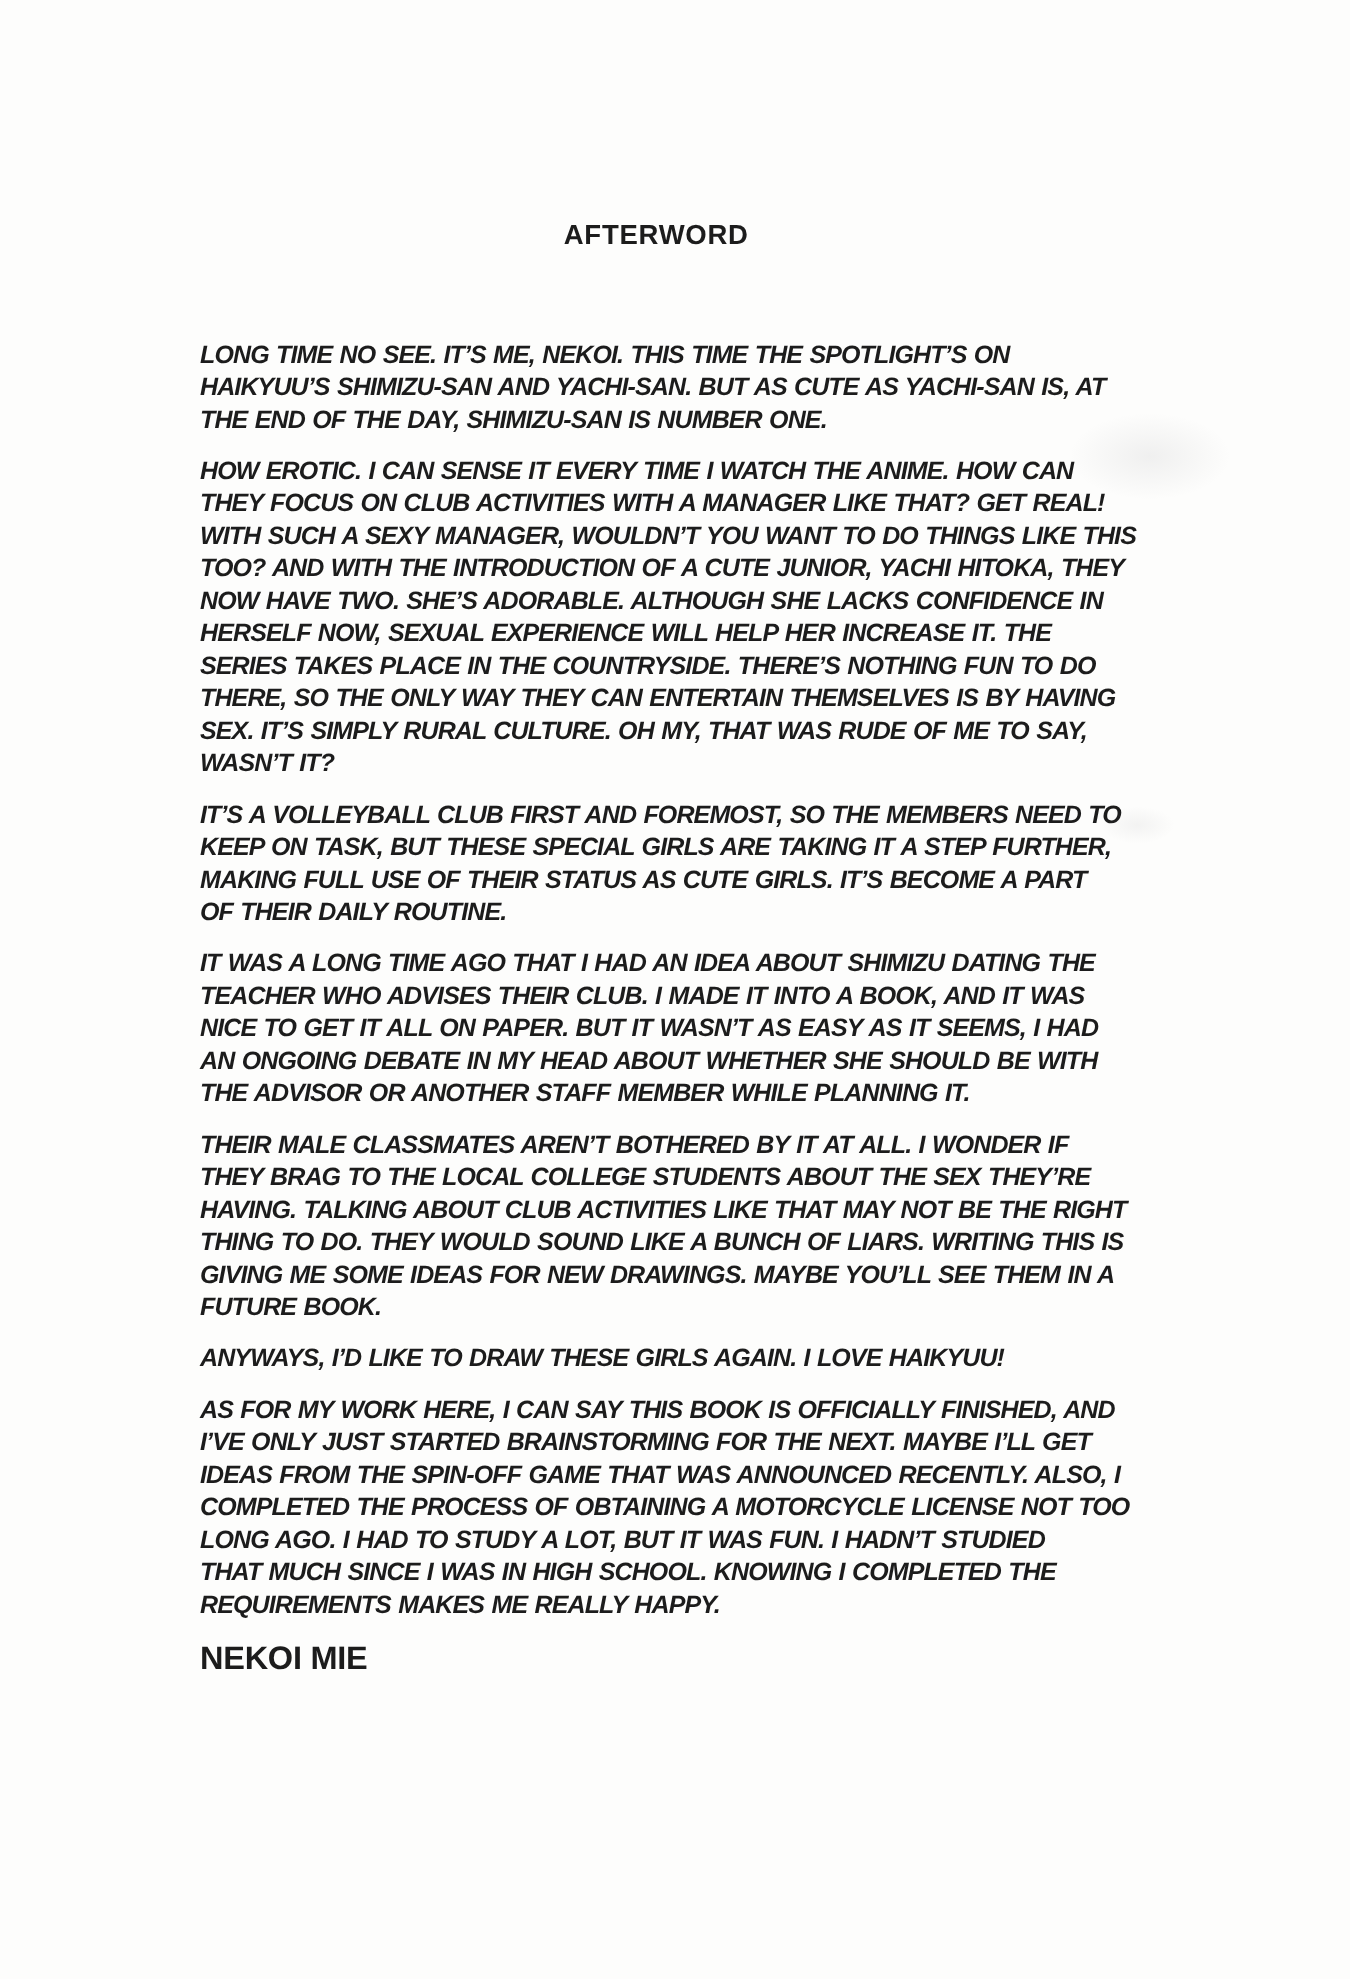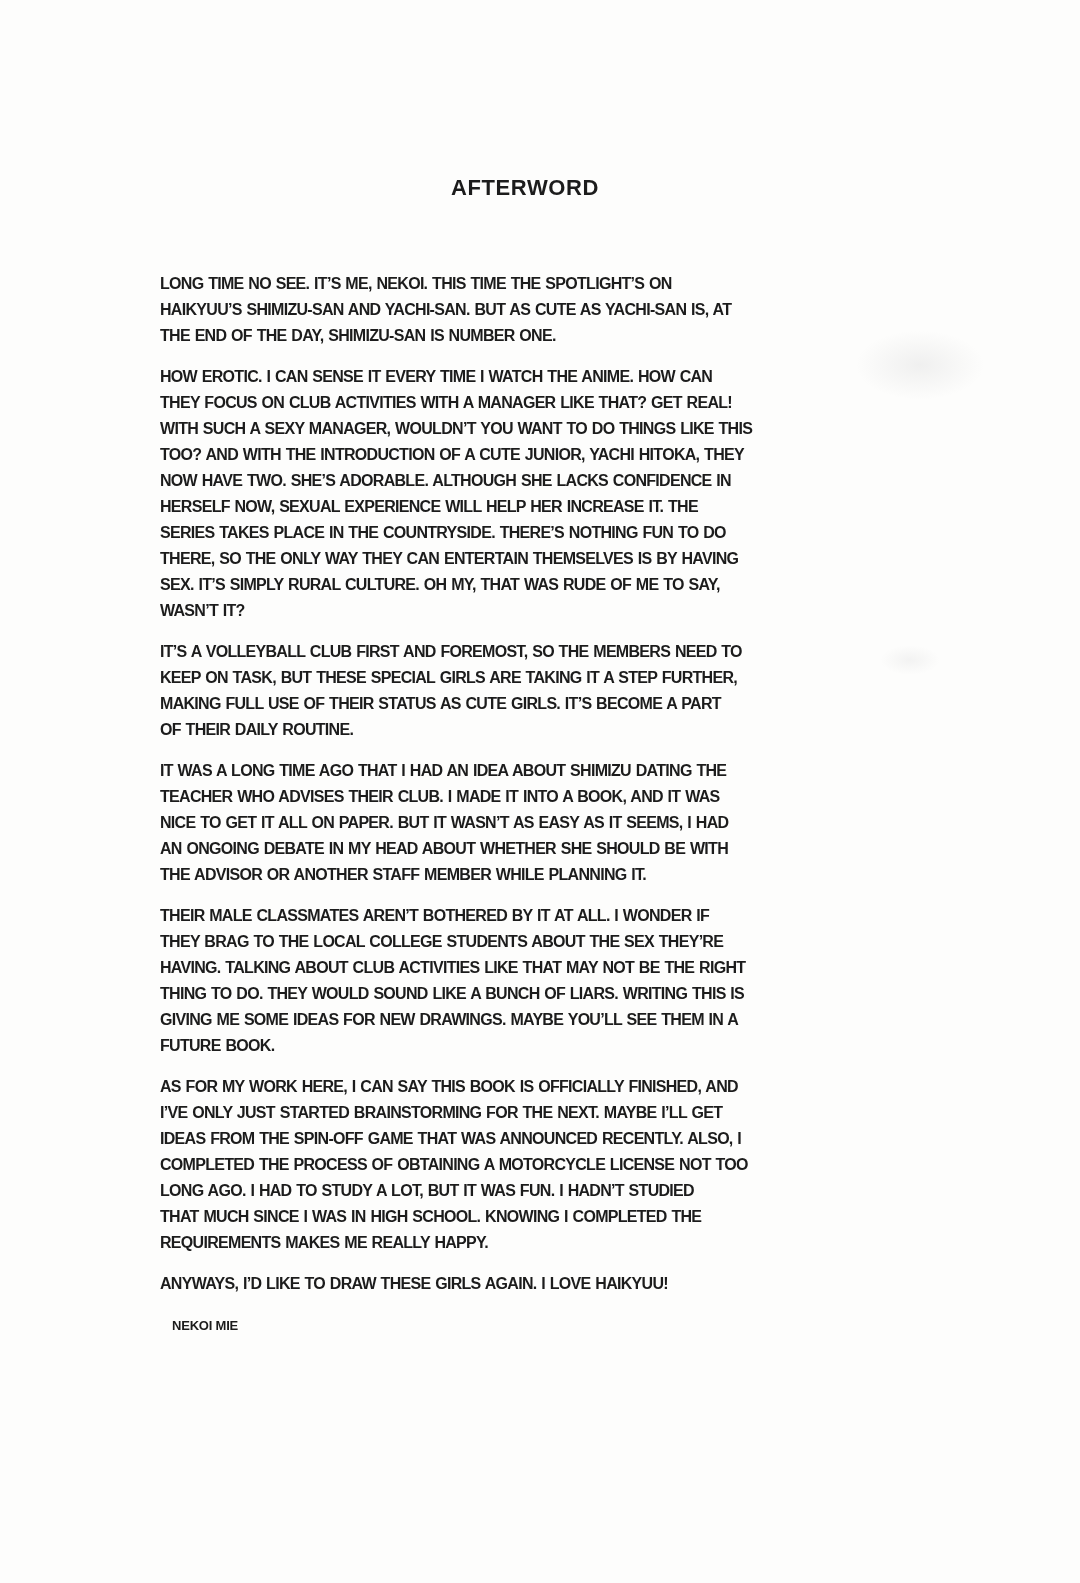--- a/index.html
+++ b/index.html
@@ -24,33 +24,34 @@
   }
   .title {
     font-size: 22px;
     line-height: 26px;
     letter-spacing: 0.6px;
     text-align: center;
     width: 730px;
     margin: 0 0 70px 0;
   }
   .para {
-    font-size: 16px;
+    font-size: 20px;
     line-height: 26px;
     letter-spacing: -0.7px;
     word-spacing: 1px;
     white-space: pre-line;
     margin: 0 0 15px 0;
     max-width: 790px;
+    font-style: italic;
   }
   .signature {
-    font-size: 13px;
+    font-size: 26px;
     line-height: 26px;
     letter-spacing: -0.2px;
-    margin: 12px;
+    margin: 0;
     padding-top: 1px;
   }
   
   .smudge {
     position: absolute;
     border-radius: 50%;
     pointer-events: none;
   }
   .smudge-1 {
     left: 855px; top: 330px;
@@ -92,28 +93,28 @@
 TEACHER WHO ADVISES THEIR CLUB. I MADE IT INTO A BOOK, AND IT WAS
 NICE TO GET IT ALL ON PAPER. BUT IT WASN’T AS EASY AS IT SEEMS, I HAD
 AN ONGOING DEBATE IN MY HEAD ABOUT WHETHER SHE SHOULD BE WITH
 THE ADVISOR OR ANOTHER STAFF MEMBER WHILE PLANNING IT.</p>
     <p class="para">THEIR MALE CLASSMATES AREN’T BOTHERED BY IT AT ALL. I WONDER IF
 THEY BRAG TO THE LOCAL COLLEGE STUDENTS ABOUT THE SEX THEY’RE
 HAVING. TALKING ABOUT CLUB ACTIVITIES LIKE THAT MAY NOT BE THE RIGHT
 THING TO DO. THEY WOULD SOUND LIKE A BUNCH OF LIARS. WRITING THIS IS
 GIVING ME SOME IDEAS FOR NEW DRAWINGS. MAYBE YOU’LL SEE THEM IN A
 FUTURE BOOK.</p>
+    <p class="para">ANYWAYS, I’D LIKE TO DRAW THESE GIRLS AGAIN. I LOVE HAIKYUU!</p>
     <p class="para">AS FOR MY WORK HERE, I CAN SAY THIS BOOK IS OFFICIALLY FINISHED, AND
 I’VE ONLY JUST STARTED BRAINSTORMING FOR THE NEXT. MAYBE I’LL GET
 IDEAS FROM THE SPIN-OFF GAME THAT WAS ANNOUNCED RECENTLY. ALSO, I
 COMPLETED THE PROCESS OF OBTAINING A MOTORCYCLE LICENSE NOT TOO
 LONG AGO. I HAD TO STUDY A LOT, BUT IT WAS FUN. I HADN’T STUDIED
 THAT MUCH SINCE I WAS IN HIGH SCHOOL. KNOWING I COMPLETED THE
 REQUIREMENTS MAKES ME REALLY HAPPY.</p>
-    <p class="para">ANYWAYS, I’D LIKE TO DRAW THESE GIRLS AGAIN. I LOVE HAIKYUU!</p>
   </div>
 
   <p class="signature">NEKOI MIE</p>
 
   <div class="smudge smudge-1"></div>
   <div class="smudge smudge-2"></div>
 
 </div>
 
 </body></html>

